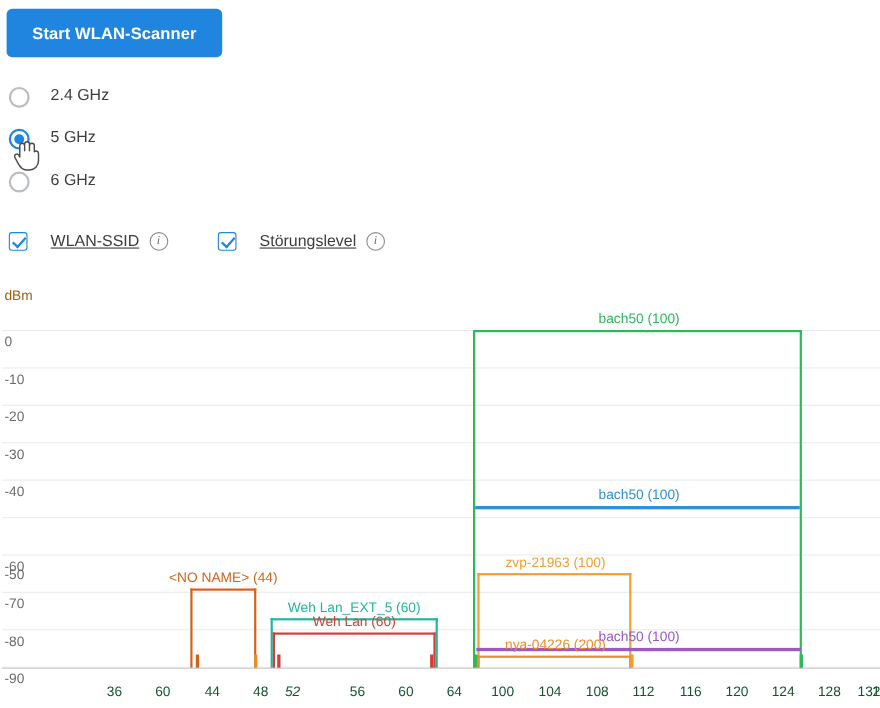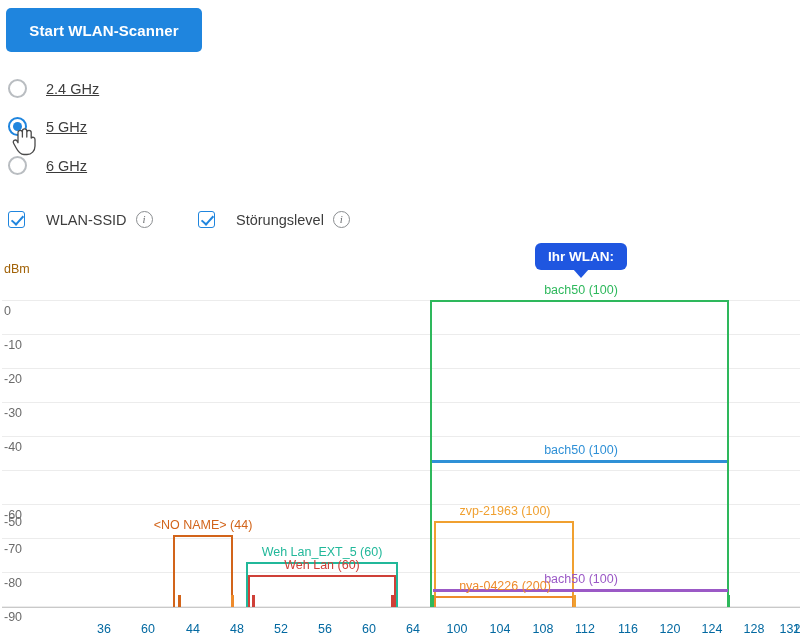--- a/index.html
+++ b/index.html
@@ -18,21 +18,21 @@
     width:196px;height:44px;
     background:#1f85de;
     border:none;border-radius:5px;
     color:#fff;font-size:15px;font-weight:bold;
     letter-spacing:.1px;
     cursor:pointer;
     display:flex;align-items:center;justify-content:center;
   }
 
   
-  .radio-row{position:absolute;left:8px;display:flex;align-items:center;text-decoration:underline;}
+  .radio-row{position:absolute;left:8px;display:flex;align-items:flex-start;}
   .radio-row .rb{
     width:19px;height:19px;border-radius:50%;
     border:2px solid #b9bdc1;background:#fff;box-sizing:border-box;
     display:inline-block;position:relative;flex:none;
   }
   .radio-row.checked .rb{border-color:#1f85de;}
   .radio-row.checked .rb:after{
     content:"";position:absolute;left:3px;top:3px;
     width:9px;height:9px;border-radius:50%;background:#1f85de;
   }
@@ -46,36 +46,36 @@
   
   .check-row{position:absolute;display:flex;align-items:center;}
   .check-row .cb{
     width:17px;height:17px;border:1.6px solid #1f85de;border-radius:3px;
     background:#fff;box-sizing:border-box;position:relative;flex:none;
   }
   .check-row .cb:after{
     content:"";position:absolute;left:4.5px;top:1px;width:5px;height:10px;
     border:solid #1f85de;border-width:0 2px 2px 0;transform:rotate(42deg);
   }
-  .check-row .lbl{margin-left:21px;font-size:14.5px;color:#3d3d3d;white-space:nowrap;}
+  .check-row .lbl{margin-left:21px;font-size:14.5px;color:#3d3d3d;white-space:nowrap;text-decoration:underline;}
   .info-i{
     width:15px;height:15px;border-radius:50%;border:1.3px solid #8a8d90;
     color:#6a6d70;font-size:11px;font-style:italic;font-family:"Liberation Serif",serif;
     display:inline-flex;align-items:center;justify-content:center;
     margin-left:9px;flex:none;line-height:1;
   }
 
   
   #chart{position:absolute;left:0;top:262px;width:800px;height:382px;}
   .dbm-cap{position:absolute;left:4px;top:0px;font-size:12.5px;color:#a16207;}
 
   .grid-line{position:absolute;left:2px;width:798px;height:1px;background:#ececec;}
   .axis-line{position:absolute;left:2px;width:798px;height:1px;background:#c9c9c9;}
   .ylab{position:absolute;left:4px;font-size:12.5px;color:#6b6b6b;transform:translateY(-50%);}
-  .xlab{position:absolute;font-size:12.5px;color:#0369a1;transform:translateX(-50%);top:360px;}
+  .xlab{position:absolute;font-size:12.5px;color:#14532d;transform:translateX(-50%);top:360px;}
 
   .net-box{position:absolute;box-sizing:border-box;background:transparent;}
   .net-line{position:absolute;}
   .net-label{
     position:absolute;font-size:12.5px;white-space:nowrap;
     transform:translate(-50%,-100%);
   }
   .tick-mark{position:absolute;width:3px;height:12px;}
   .noise-bar{position:absolute;background:#a8d2f0;}
 
@@ -122,21 +122,20 @@
 </div>
 
 <div class="check-row" style="left:198px;top:211px">
   <span class="cb"></span>
   <span class="lbl">Störungslevel</span>
   <span class="info-i">i</span>
 </div>
 
 <div id="chart">
   <div class="dbm-cap">dBm</div>
-  <div class="tooltip">Ihr WLAN:</div>
   <div id="grid-layer">
       <div class="grid-line" style="top: 38px;"></div>
       <div class="ylab" style="top: 49px;">0</div>
       <div class="grid-line" style="top: 72px;"></div>
       <div class="ylab" style="top: 83px;">-10</div>
       <div class="grid-line" style="top: 106px;"></div>
       <div class="ylab" style="top: 117px;">-20</div>
       <div class="grid-line" style="top: 140px;"></div>
       <div class="ylab" style="top: 151px;">-30</div>
       <div class="grid-line" style="top: 174px;"></div>
@@ -177,21 +176,21 @@
       <div class="tick-mark" style="left: 391px; top: 333px; background: rgb(207, 64, 56);"></div>
       <div class="tick-mark" style="left: 431px; top: 333px; background: rgb(46, 184, 92);"></div>
       <div class="tick-mark" style="left: 573px; top: 333px; background: rgb(240, 160, 48);"></div>
       <div class="tick-mark" style="left: 727px; top: 333px; background: rgb(46, 184, 92);"></div>
     </div>
   <div id="xaxis-layer">
       <div class="xlab" style="left: 104px;">36</div>
       <div class="xlab" style="left: 148px;">60</div>
       <div class="xlab" style="left: 193px;">44</div>
       <div class="xlab" style="left: 237px;">48</div>
-      <div class="xlab" style="left: 281px;">52</div>
+      <div class="xlab" style="left: 266px; font-style: italic;">52</div>
       <div class="xlab" style="left: 325px;">56</div>
       <div class="xlab" style="left: 369px;">60</div>
       <div class="xlab" style="left: 413px;">64</div>
       <div class="xlab" style="left: 457px;">100</div>
       <div class="xlab" style="left: 500px;">104</div>
       <div class="xlab" style="left: 543px;">108</div>
       <div class="xlab" style="left: 585px;">112</div>
       <div class="xlab" style="left: 628px;">116</div>
       <div class="xlab" style="left: 670px;">120</div>
       <div class="xlab" style="left: 712px;">124</div>

